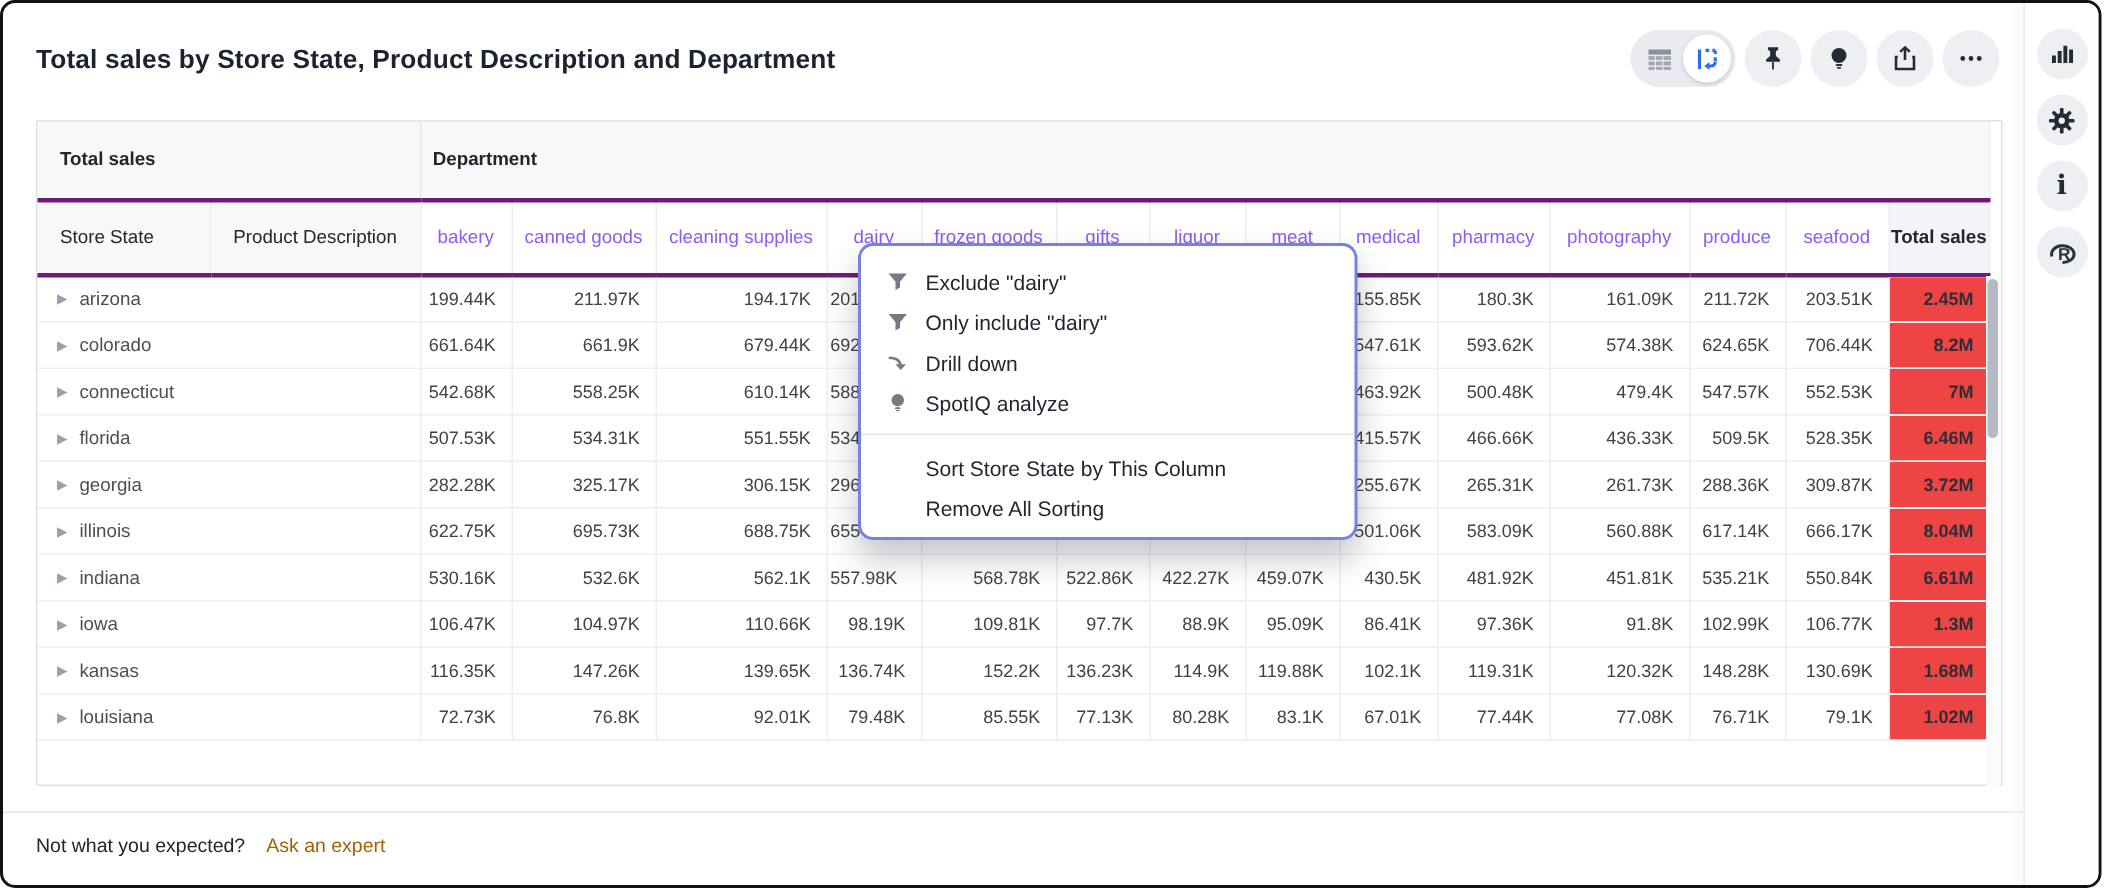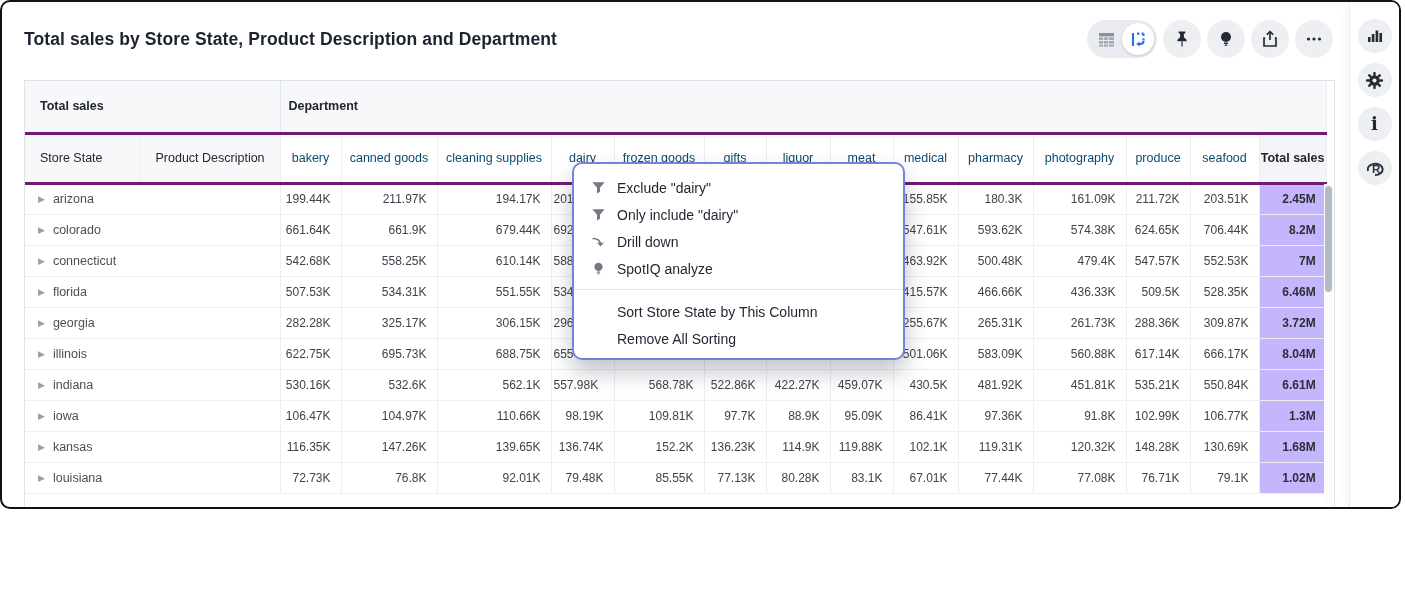--- a/index.html
+++ b/index.html
@@ -1,21 +1,21 @@
 <!DOCTYPE html>
 <html><head>
 <meta charset="utf-8">
 <style>
   * { margin:0; padding:0; box-sizing:border-box; }
   body {
     font-family:"Liberation Sans","DejaVu Sans",sans-serif;
     background:#ffffff; width:1405px; height:596px;
   }
   .frame {
-    position:relative; width:1401px; height:509px; margin:2px auto 0; left:0;
+    position:relative; width:1401px; height:592px; margin:2px auto 0; left:0;
     border:2px solid #101215; border-radius:10px; overflow:hidden; background:#fff;
     margin:0;
   }
   
   .viz-title {
     position:absolute; left:22px; top:27px;
     font-size:17.5px; font-weight:700; color:#1c2330; letter-spacing:.1px;
   }
   .toolbar {
     position:absolute; top:18px; right:66px;
@@ -64,32 +64,32 @@
   .group-cell {
     height:52px; background:#f7f8fa; text-align:left; padding-left:8px;
     font-size:12.5px; font-weight:700; color:#24262e;
   }
   .rowhead-cell {
     height:50px; background:#f7f8fa; text-align:left; padding-left:15px;
     font-size:12.5px; font-weight:400; color:#24262e;
   }
   .colhead-cell {
     height:50px; background:#fff; text-align:center; vertical-align:middle;
-    font-size:12.5px; font-weight:400; color:#0c4a6e; white-space:pre-line; line-height:1.35;
+    font-size:12.5px; font-weight:400; color:#8b5cf6; white-space:pre-line; line-height:1.35;
   }
   .colhead-cell.total-head { background:#f4f5f8; font-weight:700; color:#24262e; }
   tbody tr { height:31px; }
   td.state-cell {
     text-align:left; padding-left:13px; font-size:12.5px; color:#4b4e55;
   }
   td.state-cell .tri { color:#9aa0a8; font-size:9px; margin-right:8px; position:relative; top:-1px; }
   td.num {
     text-align:right; padding-right:10px; font-size:12px; color:#3f424a;
   }
-  td.col-total { background:#c4b5fd; font-weight:700; color:#2c2f37; font-size:12px; }
+  td.col-total { background:#ef4444; font-weight:700; color:#2c2f37; font-size:12px; }
   tbody tr:nth-child(-n+7) td.col-dairy { text-align:left; padding-left:2px; }
   
   .vscroll {
     position:absolute; top:103px; right:1px; width:9px; height:340px; background:#fbfbfc;
   }
   .vscroll .thumb {
     position:absolute; top:2px; left:1px; width:7px; height:106px;
     background:#b5bbc5; border-radius:4px;
   }
   

